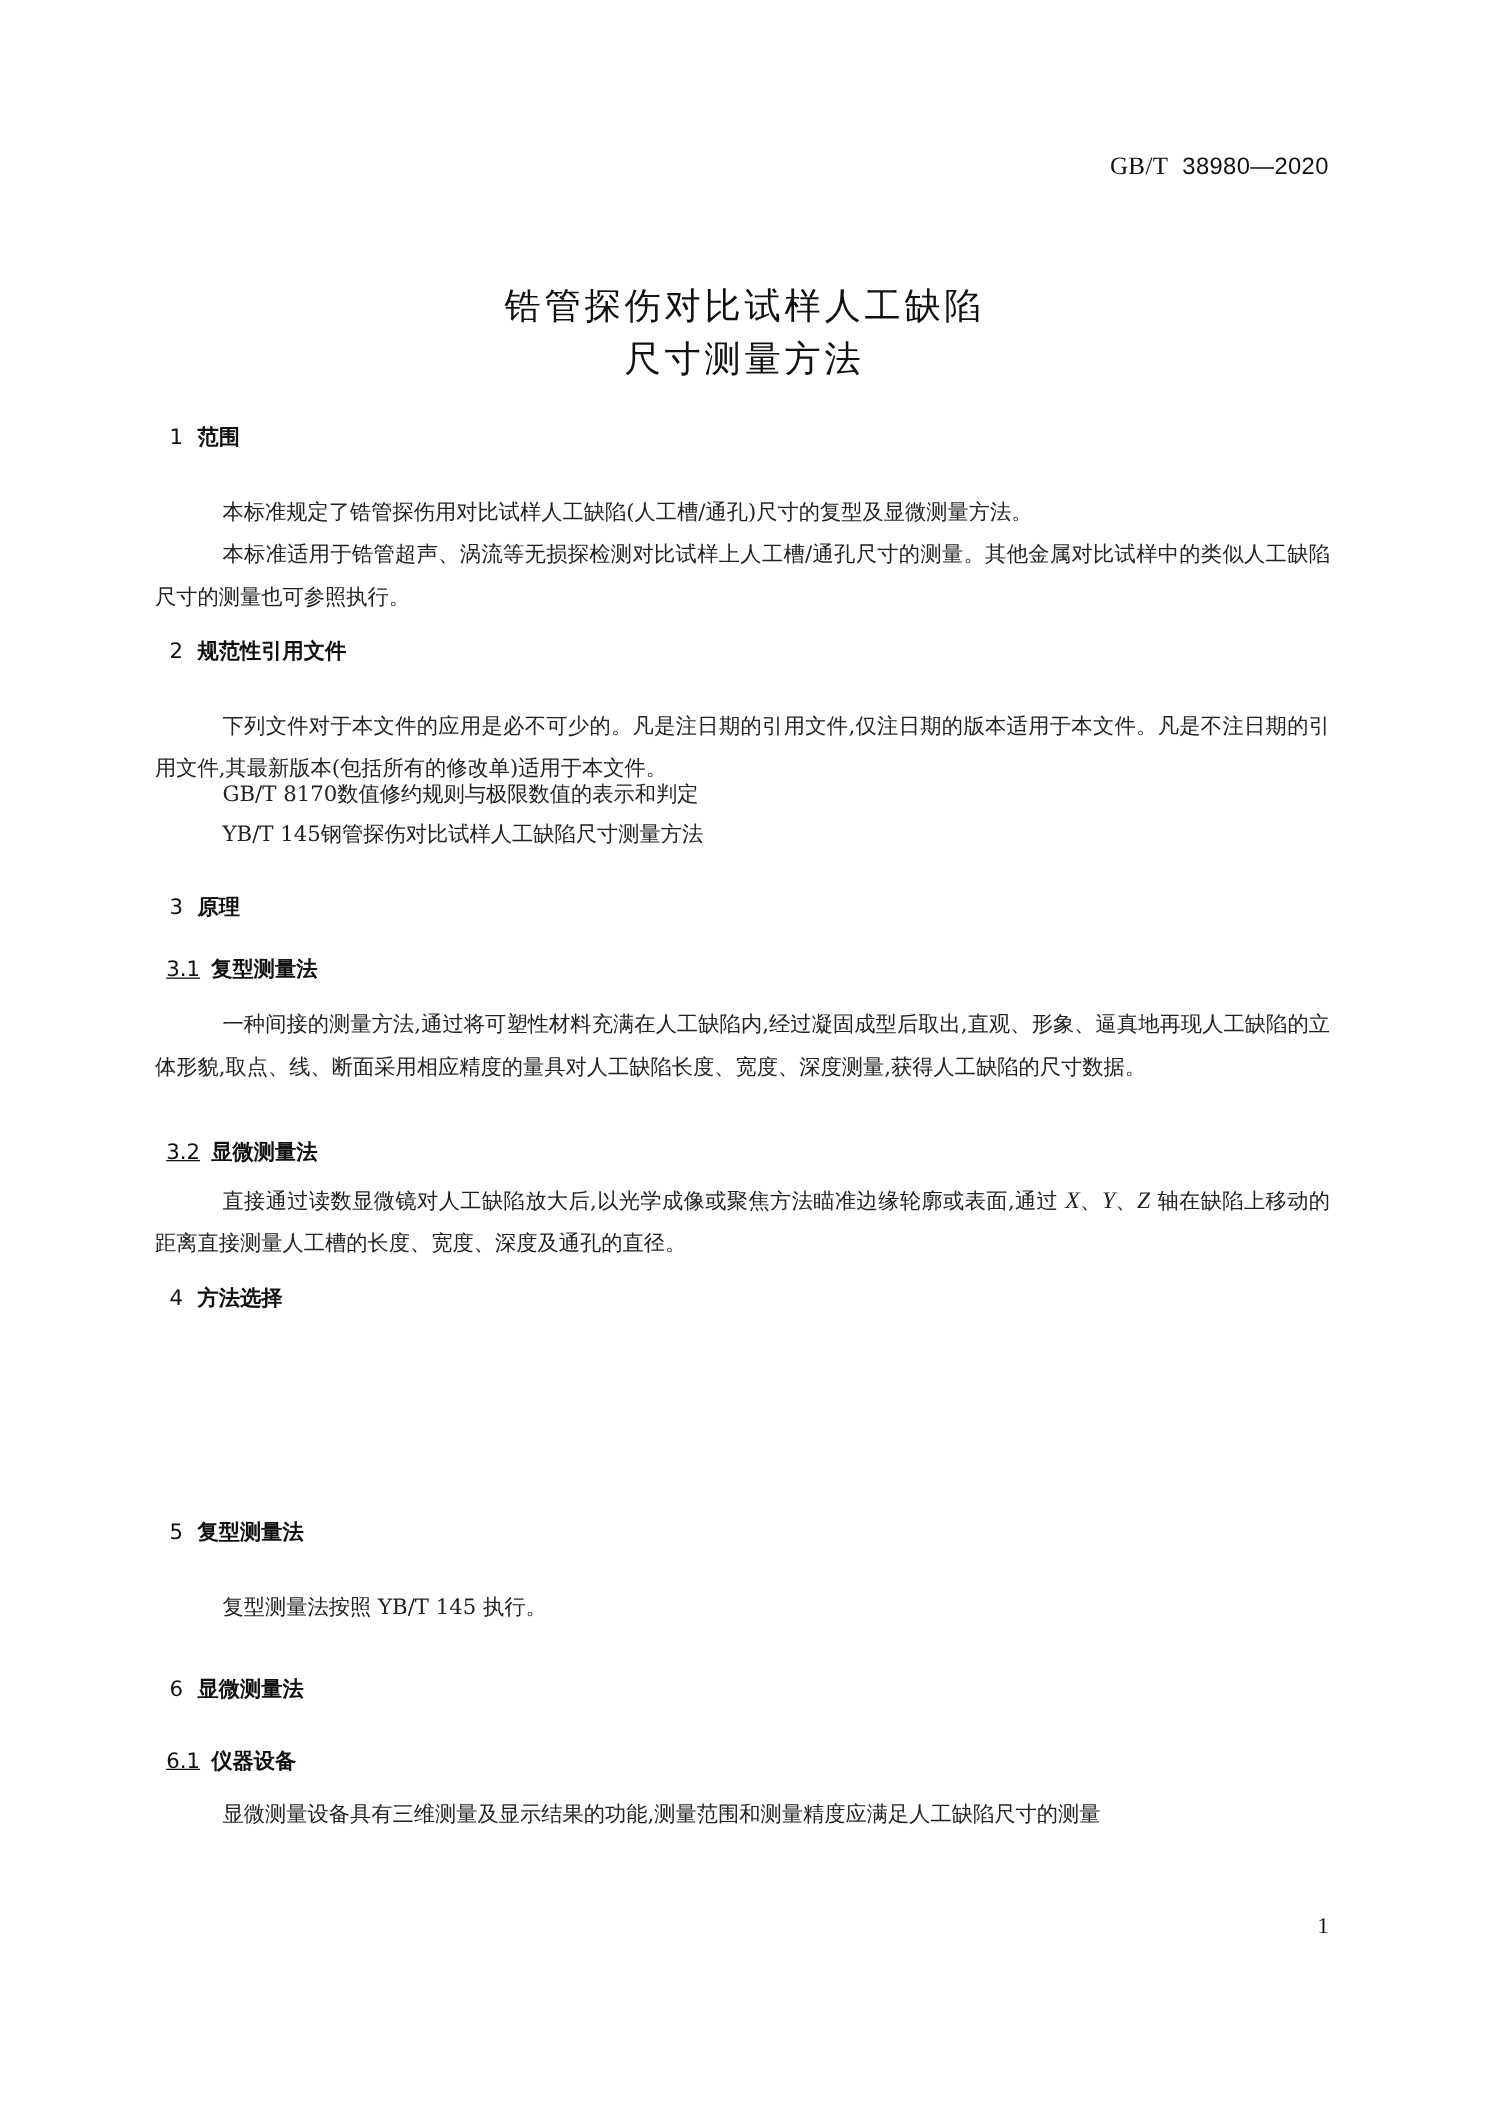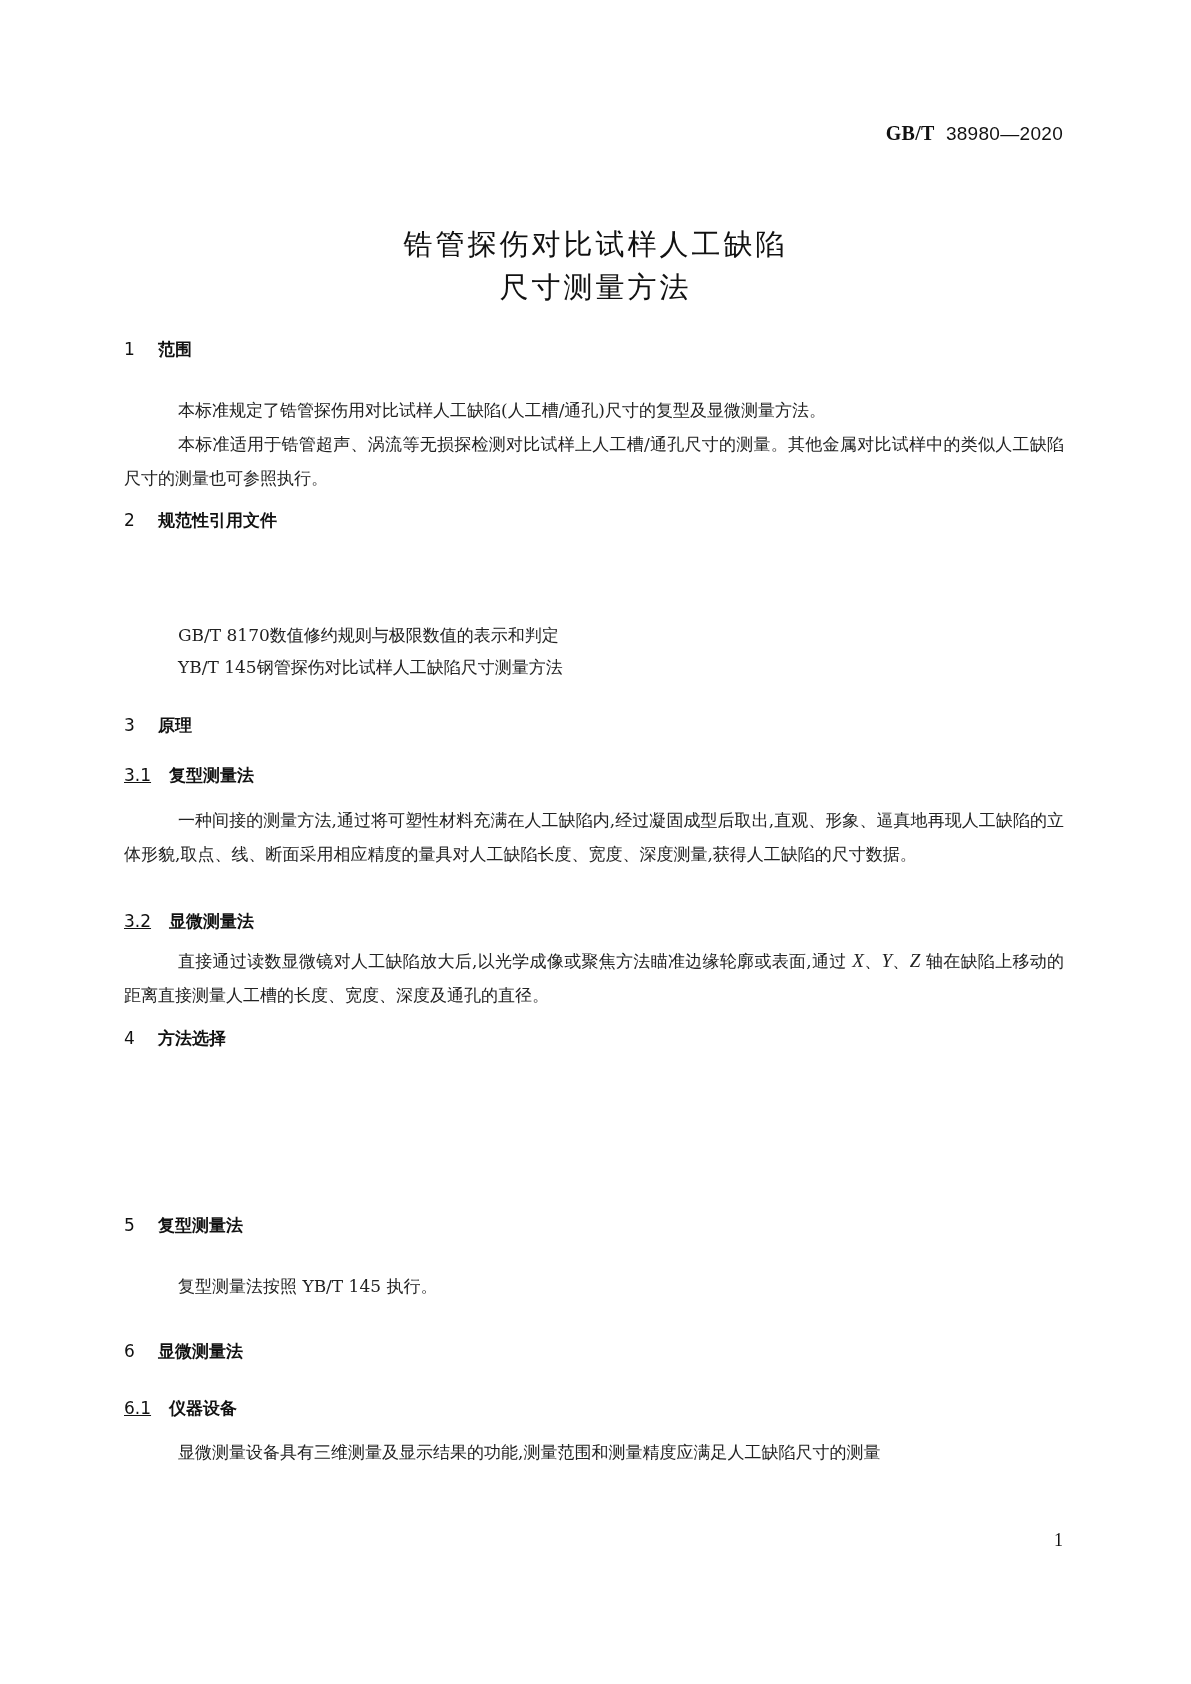--- a/index.html
+++ b/index.html
@@ -2,30 +2,30 @@
 <html><head>
 <meta charset="utf-8">
 <style>
   html, body { margin: 0; padding: 0; background: #ffffff; }
   body { width: 1191px; height: 1684px; position: relative; overflow: hidden; color: #111; }
   .page { position: absolute; left: 0; top: 0; width: 1191px; height: 1684px; background: #fff; }
   .std-code {
     position: absolute; top: 122px; right: 128px;
     font-family: "Liberation Sans", sans-serif; font-size: 19px; letter-spacing: 0.3px;
   }
-  .std-code b { font-family: "Liberation Serif", serif; font-weight: bold; font-size: 20px; }
+  .std-code b { font-family: "Liberation Serif", serif; font-weight: normal; font-size: 20px; }
   .title {
     position: absolute; left: 0; width: 1191px; text-align: center;
     font-family: "DejaVu Sans", sans-serif; font-size: 29px; letter-spacing: 3px; line-height: 44px;
   }
   .title.l1 { top: 222px; }
   .title.l2 { top: 265px; }
   .h {
     position: absolute; left: 124px;
-    font-family: "DejaVu Sans", sans-serif; font-weight: bold; font-size: 17px; color: #111;
+    font-family: "DejaVu Sans", sans-serif; font-weight: bold; font-size: 17px; color: #111; text-align: center;
   }
   .h .num { display: inline-block; width: 34px; font-weight: normal; }
   .h .num.wide { width: 45px; text-decoration: underline; }
   .p {
     position: absolute; left: 124px; width: 940px;
     font-family: "DejaVu Serif", serif; font-size: 17px; line-height: 34px; color: #222;
     text-align: justify;
   }
   .p.indent { text-indent: 54px; }
   .ref { position: absolute; left: 178px; font-family: "DejaVu Serif", serif; font-size: 17px; color: #222; }
@@ -48,20 +48,21 @@
 
   <div class="h" style="top:338px">
     <span class="num">1</span><span>范围</span>
   </div>
   <div class="p indent" style="top:393px">本标准规定了锆管探伤用对比试样人工缺陷(人工槽/通孔)尺寸的复型及显微测量方法。</div>
   <div class="p indent" style="top:427px">本标准适用于锆管超声、涡流等无损探检测对比试样上人工槽/通孔尺寸的测量。其他金属对比试样中的类似人工缺陷尺寸的测量也可参照执行。</div>
 
   <div class="h" style="top:509px">
     <span class="num">2</span><span>规范性引用文件</span>
   </div>
+  <div class="p indent" style="top:564px">下列文件对于本文件的应用是必不可少的。凡是注日期的引用文件,仅注日期的版本适用于本文件。凡是不注日期的引用文件,其最新版本(包括所有的修改单)适用于本文件。</div>
   <div class="ref" style="top:624px">
     <span class="code">GB/T 8170</span><span>数值修约规则与极限数值的表示和判定</span>
   </div>
   <div class="ref" style="top:656px">
     <span class="code">YB/T 145</span><span>钢管探伤对比试样人工缺陷尺寸测量方法</span>
   </div>
 
   <div class="h" style="top:714px">
     <span class="num">3</span><span>原理</span>
   </div>

